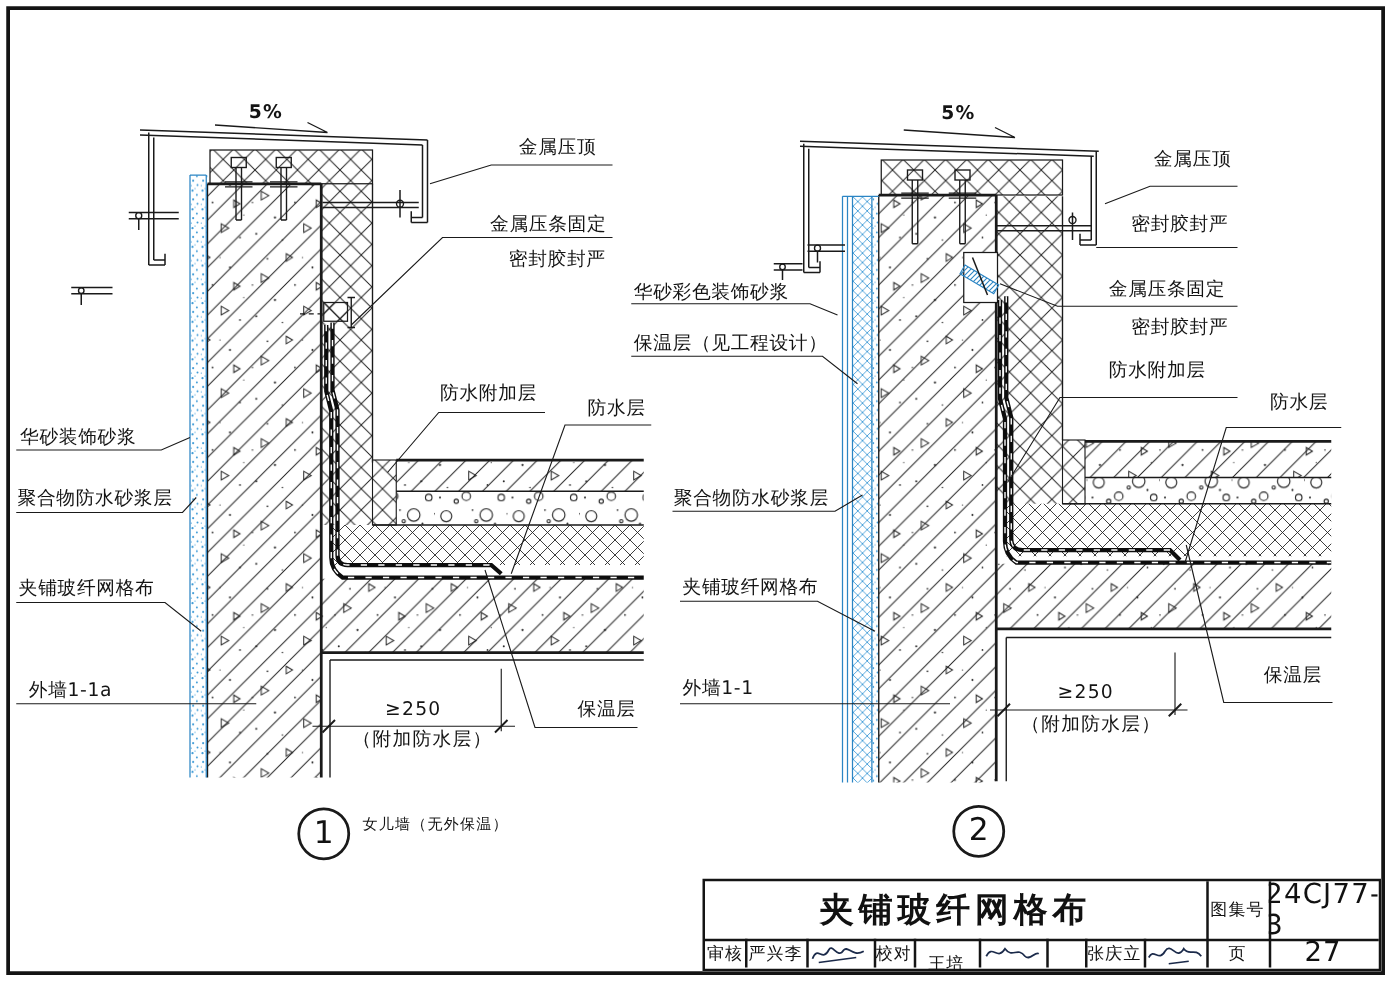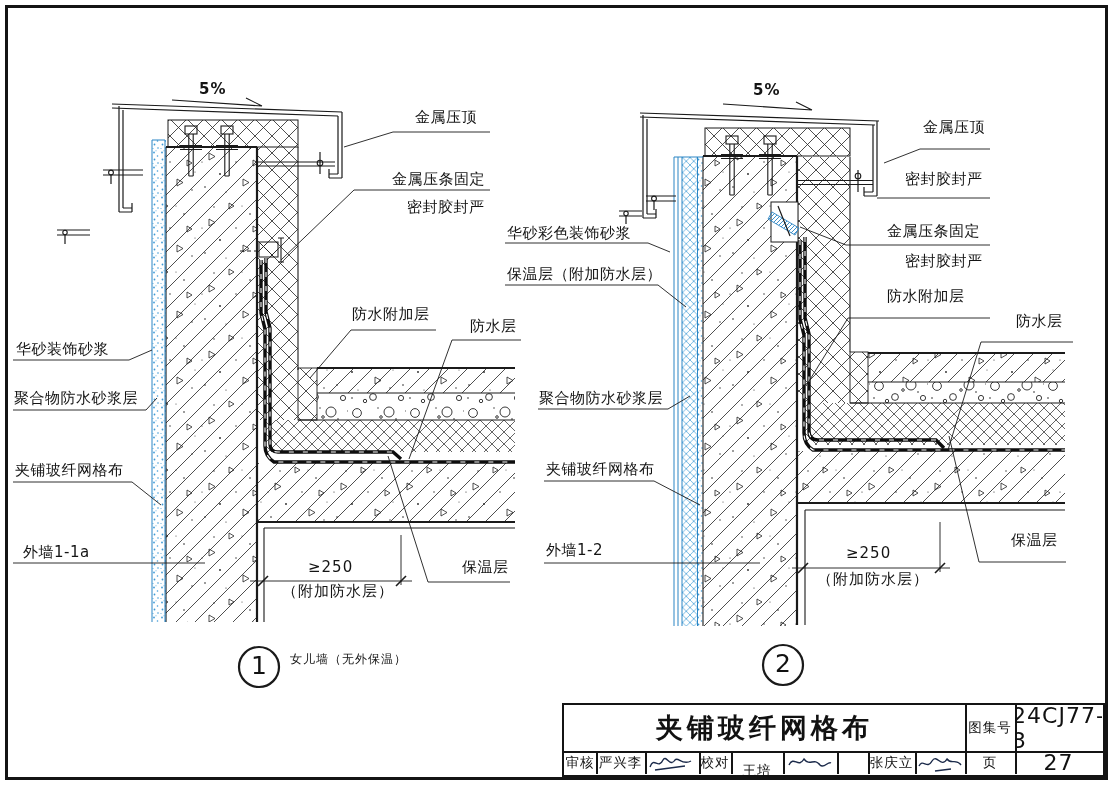--- a/index.html
+++ b/index.html
@@ -297,24 +297,24 @@
   <div class="lbl" style="left:15px;top:462px;">夹铺玻纤网格布</div>
   <div class="lbl" style="left:23px;top:544px;">外墙1-1a</div>
   <div class="lbl" style="left:462px;top:559px;">保温层</div>
   <div class="lbl dimtxt" style="left:308px;top:559px;">≥250</div>
   <div class="lbl dimtxt" style="left:282px;top:583px;">（附加防水层）</div>
   <div class="capnum" style="left:239px;top:651px;">1</div>
   <div class="lbl captext" style="left:290px;top:653px;">女儿墙（无外保温）</div>
 
   <div class="lbl slope" style="left:753px;top:82px;">5%</div>
   <div class="lbl" style="left:507px;top:225px;">华砂彩色装饰砂浆</div>
-  <div class="lbl" style="left:507px;top:266px;">保温层（附加防水层）</div>
+  <div class="lbl" style="left:507px;top:266px;">保温层（见工程设计）</div>
   <div class="lbl" style="left:539px;top:390px;">聚合物防水砂浆层</div>
   <div class="lbl" style="left:546px;top:461px;">夹铺玻纤网格布</div>
-  <div class="lbl" style="left:546px;top:542px;">外墙1-2</div>
+  <div class="lbl" style="left:546px;top:542px;">外墙1-1</div>
   <div class="lbl" style="left:923px;top:119px;">金属压顶</div>
   <div class="lbl" style="left:905px;top:171px;">密封胶封严</div>
   <div class="lbl" style="left:887px;top:223px;">金属压条固定</div>
   <div class="lbl" style="left:905px;top:253px;">密封胶封严</div>
   <div class="lbl" style="left:887px;top:288px;">防水附加层</div>
   <div class="lbl" style="left:1016px;top:313px;">防水层</div>
   <div class="lbl" style="left:1011px;top:532px;">保温层</div>
   <div class="lbl dimtxt" style="left:846px;top:545px;">≥250</div>
   <div class="lbl dimtxt" style="left:817px;top:571px;">（附加防水层）</div>
   <div class="capnum" style="left:763px;top:649px;">2</div>

